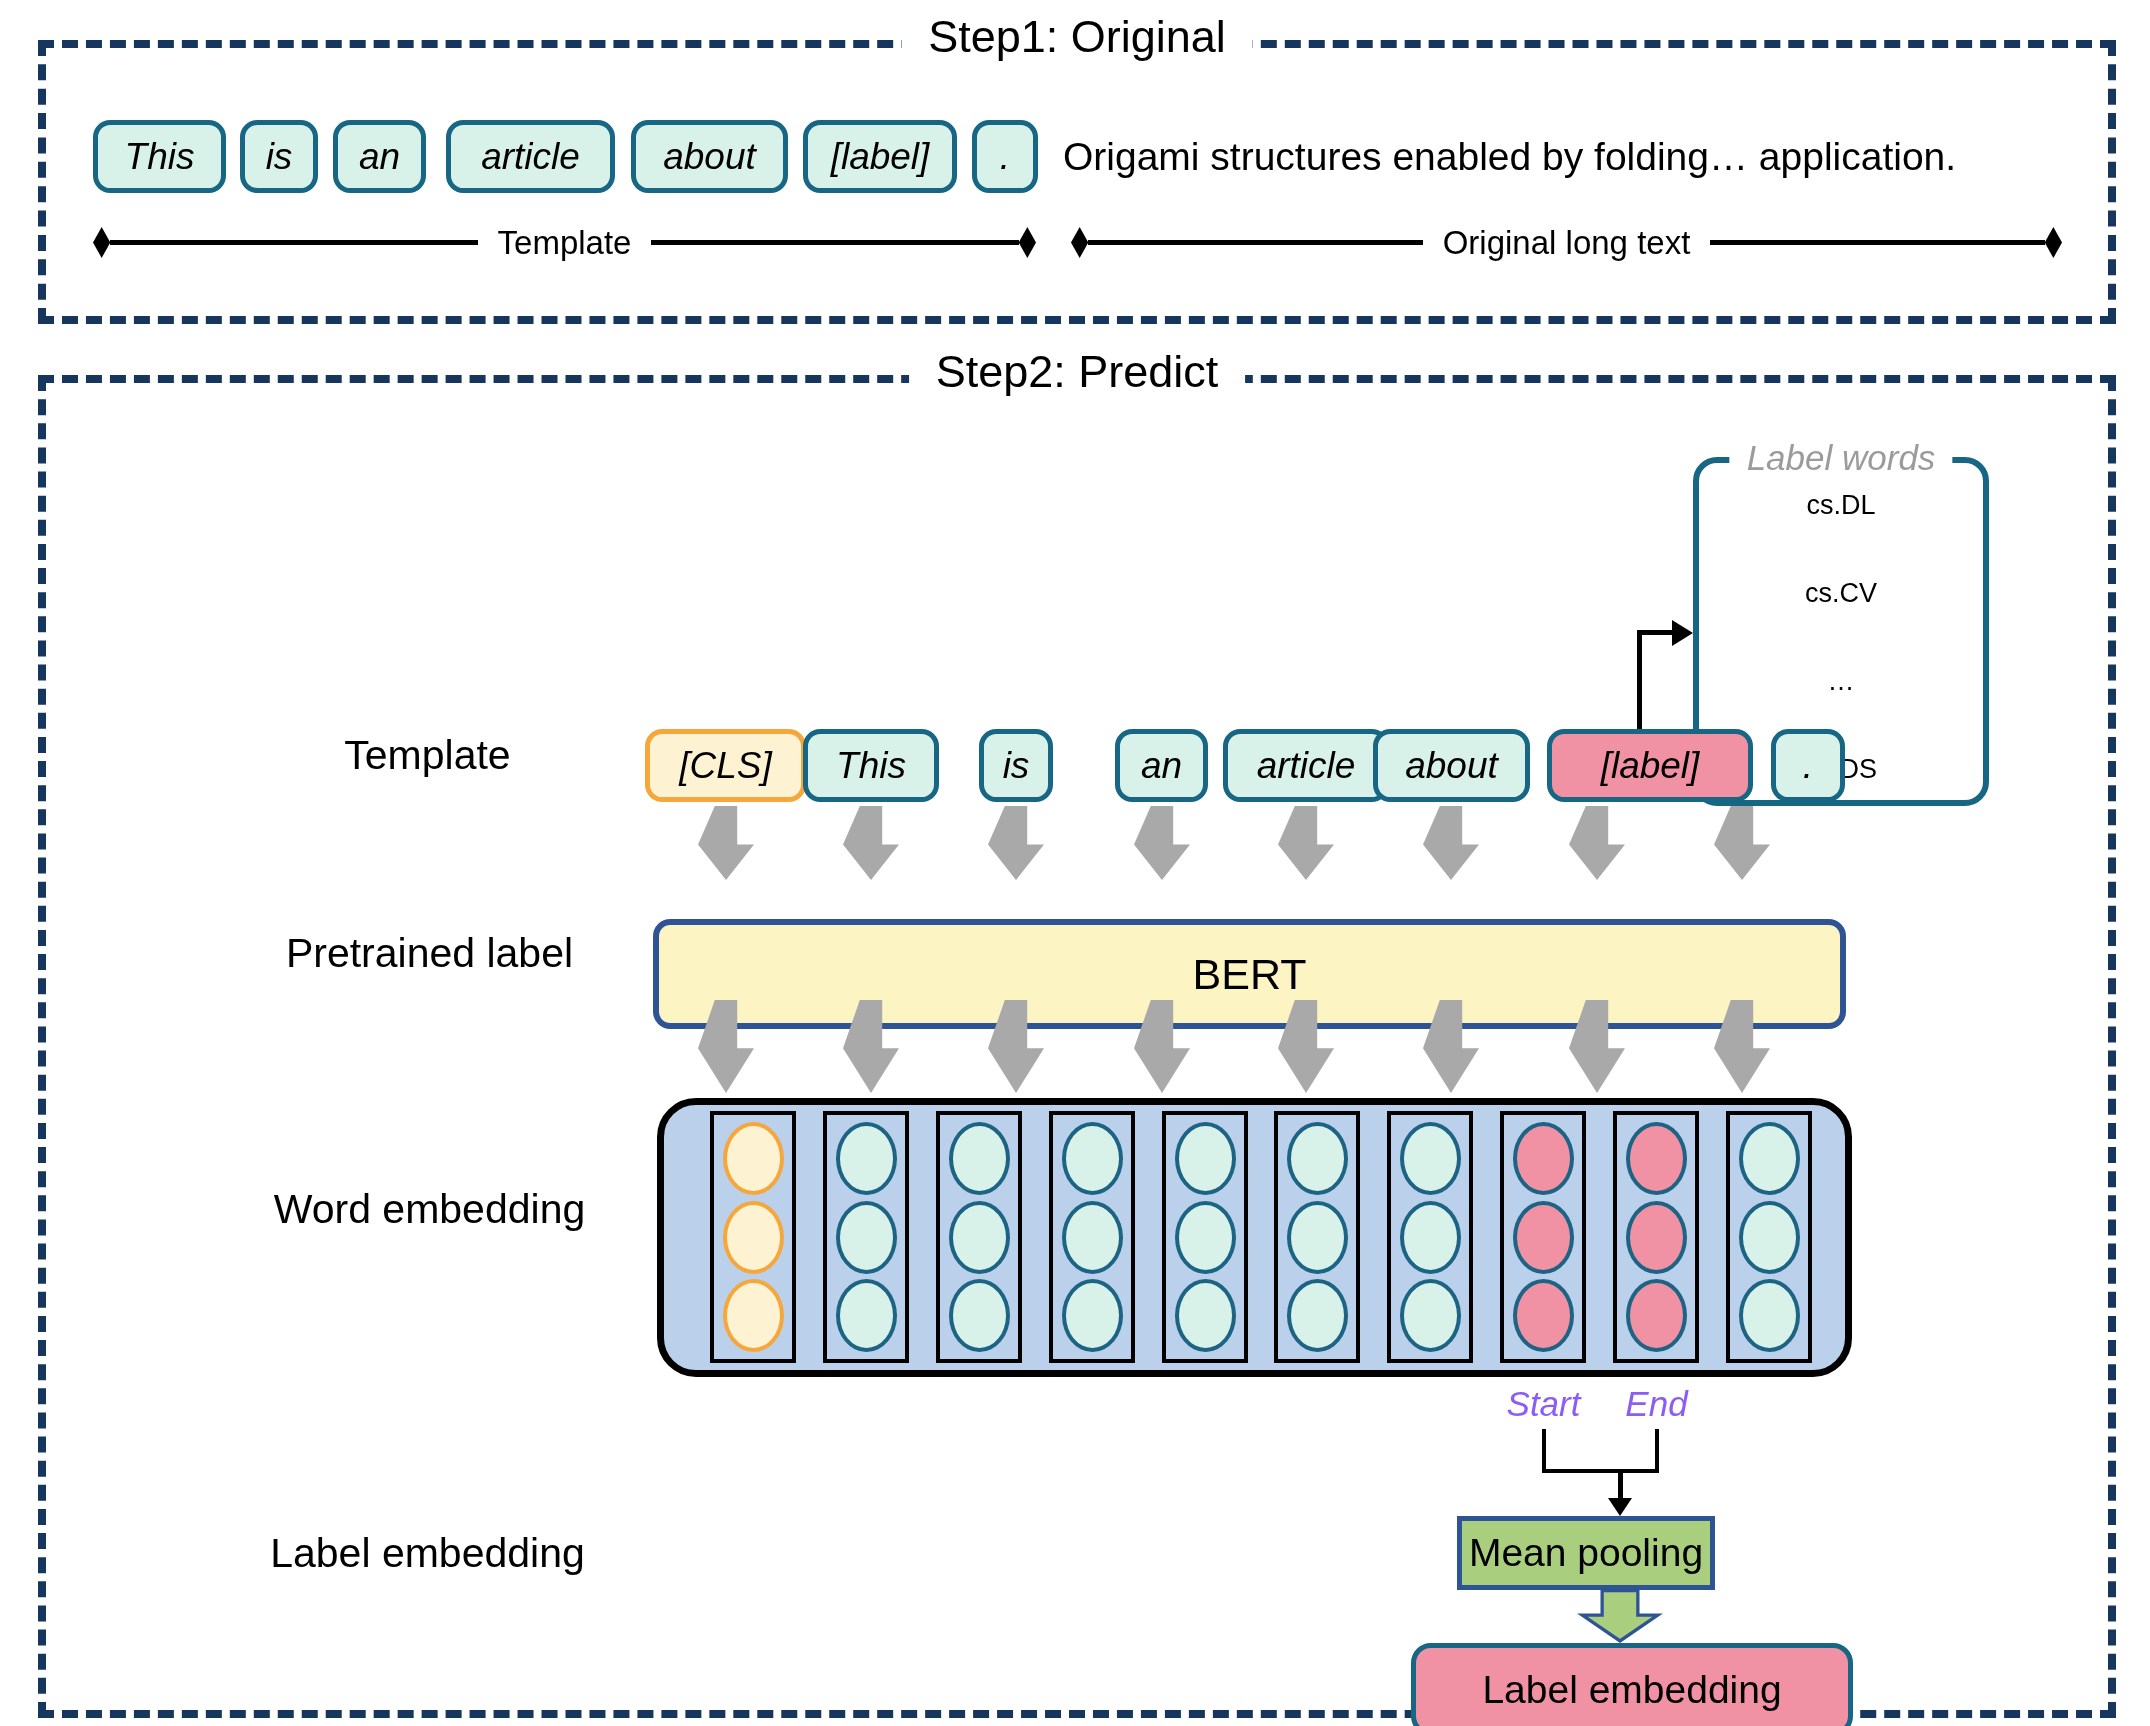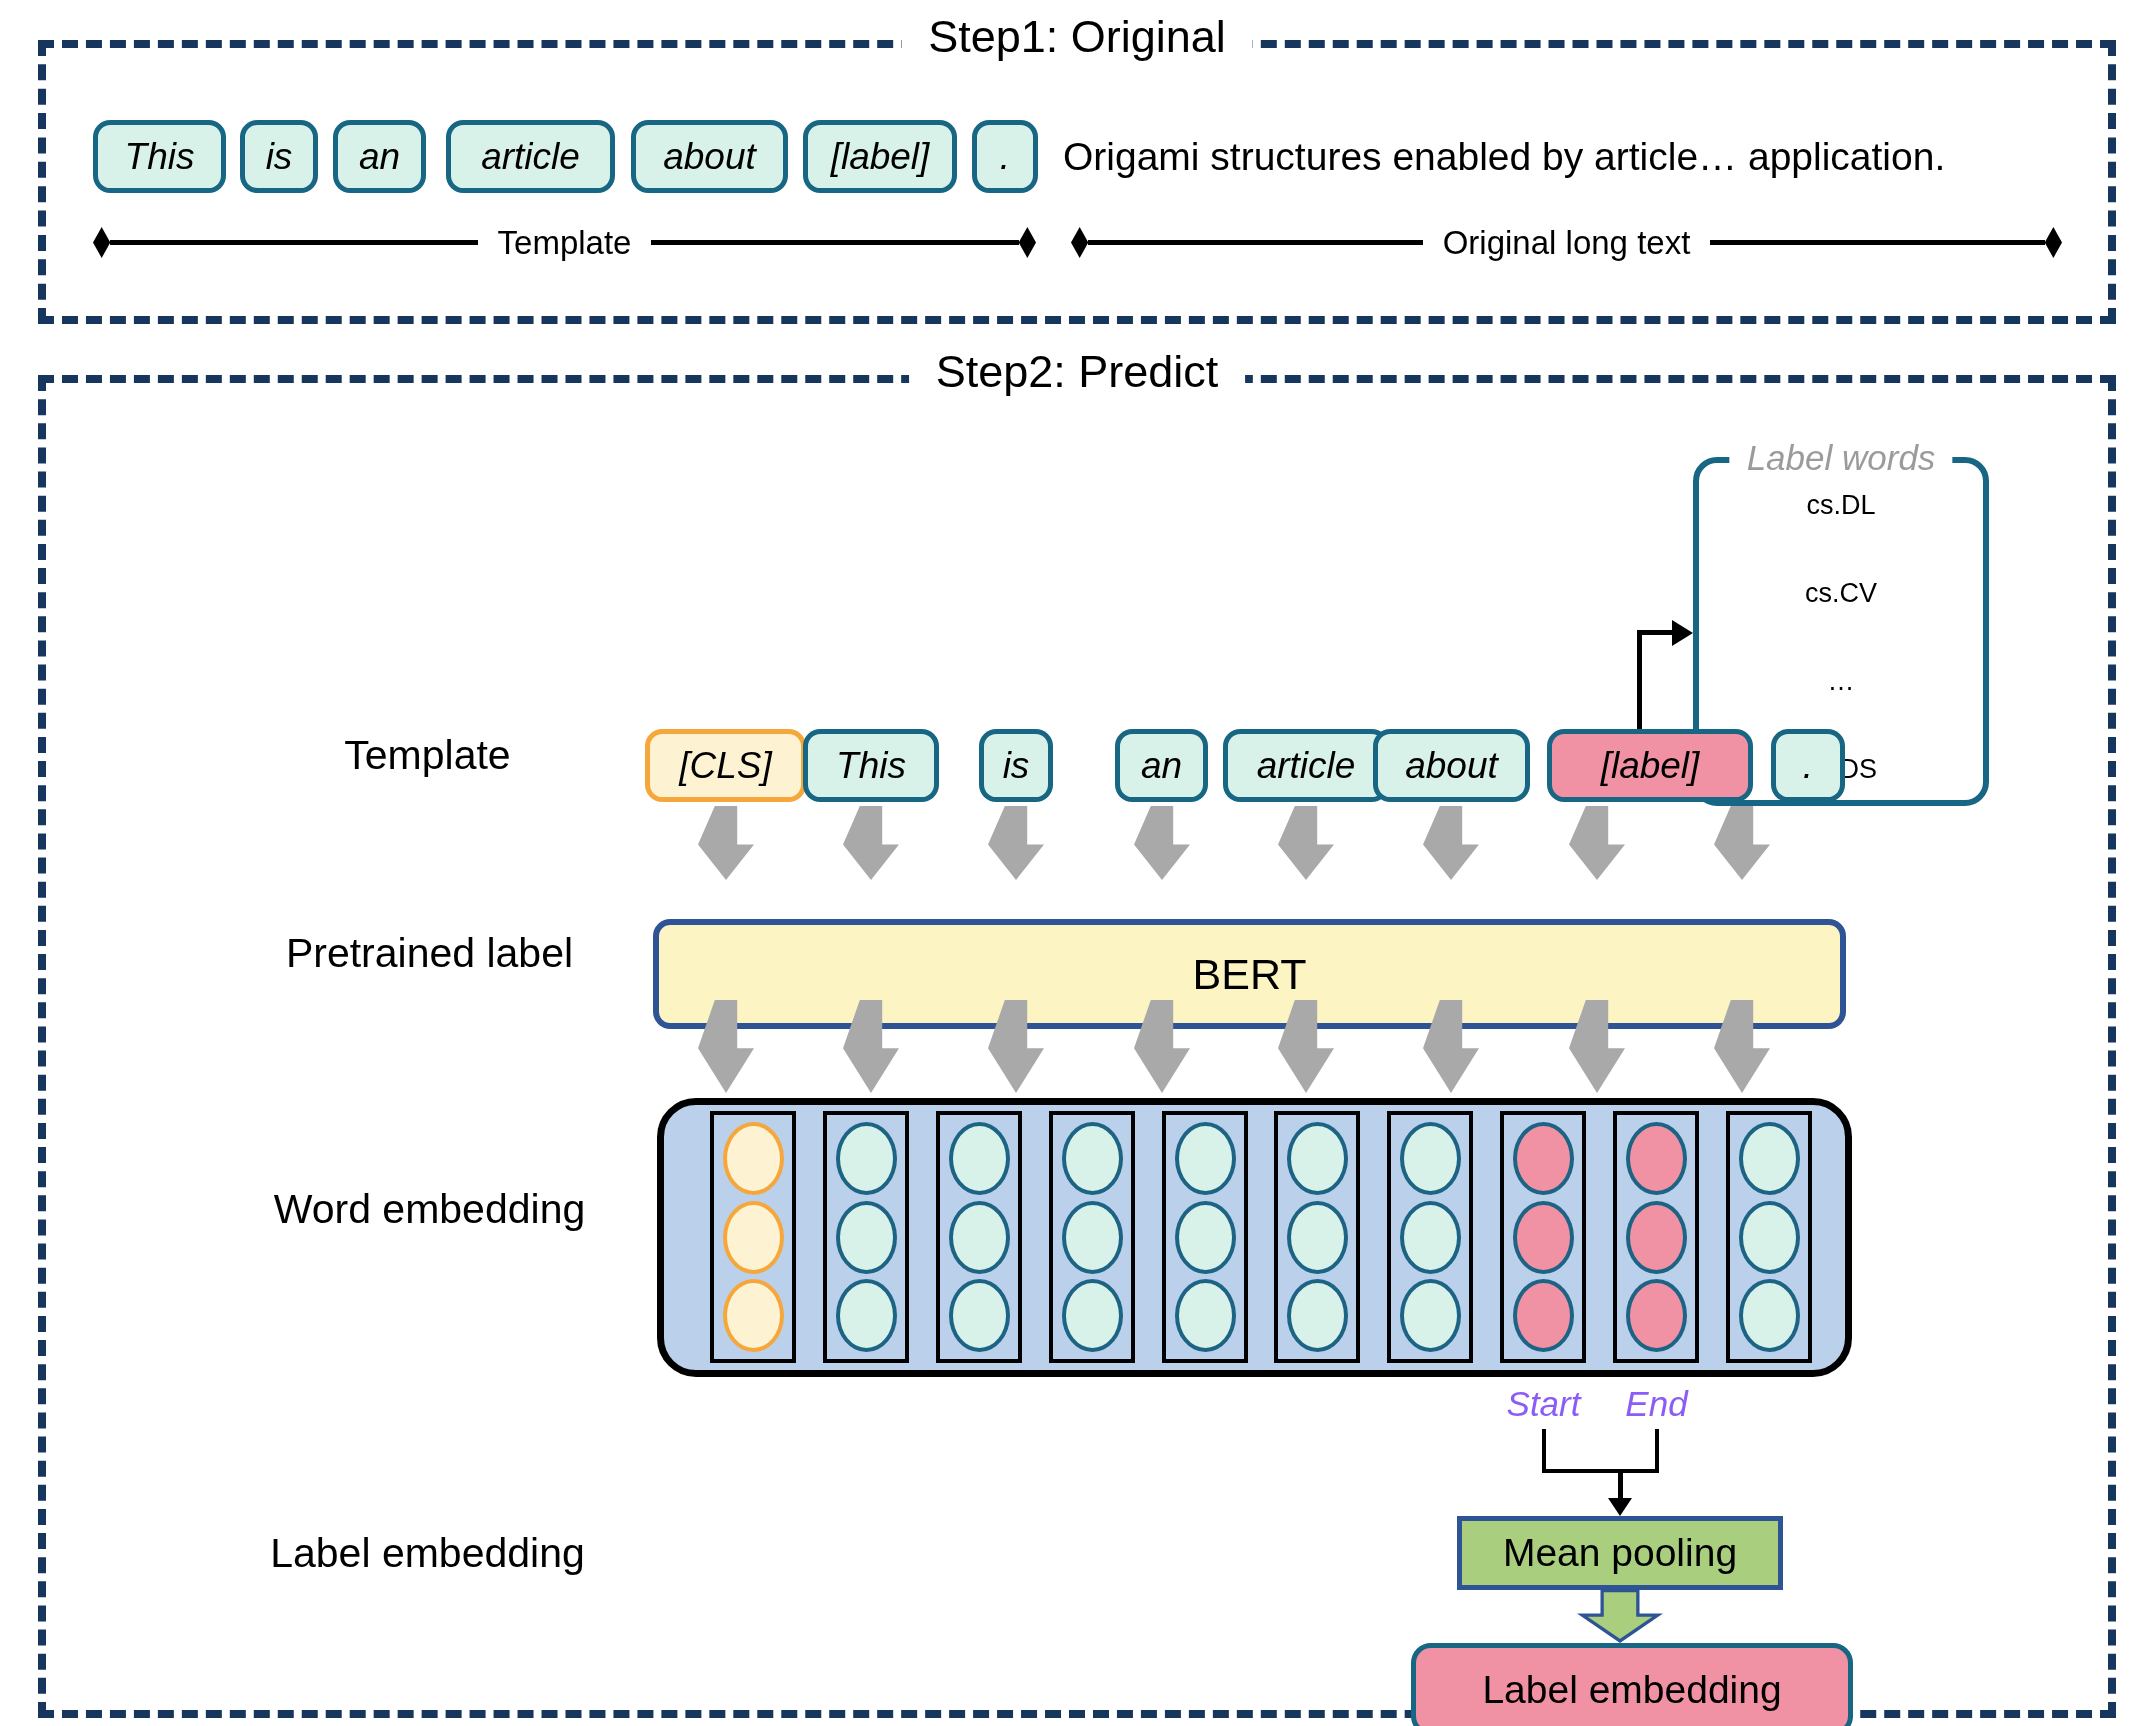--- a/index.html
+++ b/index.html
@@ -82,21 +82,21 @@
     <div class="box-title">Step1: Original</div>
 
     <div class="token" style="left:47px;top:72px;width:133px;">This</div>
     <div class="token" style="left:194px;top:72px;width:78px;">is</div>
     <div class="token" style="left:287px;top:72px;width:93px;">an</div>
     <div class="token" style="left:400px;top:72px;width:169px;">article</div>
     <div class="token" style="left:585px;top:72px;width:157px;">about</div>
     <div class="token" style="left:757px;top:72px;width:154px;">[label]</div>
     <div class="token" style="left:926px;top:72px;width:66px;">.</div>
 
-    <div class="longtext" style="left:1017px;top:72px;">Origami structures enabled by article… application.</div>
+    <div class="longtext" style="left:1017px;top:72px;">Origami structures enabled by folding… application.</div>
 
     <div class="dline" style="left:47px;top:179px;width:943px;">
       <span class="diamond"></span>
       <span class="seg"></span>
       <span class="lbl">Template</span>
       <span class="seg"></span>
       <span class="diamond"></span>
     </div>
 
     <div class="dline" style="left:1025px;top:179px;width:991px;">
@@ -212,21 +212,21 @@
 
     <div class="marker" style="left:1431px;top:1001px;">Start</div>
     <div class="marker" style="left:1544px;top:1001px;">End</div>
 
     <div class="conn" style="left:1496px;top:1046px;width:4px;height:44px;"></div>
     <div class="conn" style="left:1609px;top:1046px;width:4px;height:44px;"></div>
     <div class="conn" style="left:1496px;top:1086px;width:117px;height:4px;"></div>
     <div class="conn" style="left:1572px;top:1086px;width:4.7px;height:31px;"></div>
     <div class="conn-head-down" style="left:1562px;top:1115px;"></div>
 
-    <div class="mean-pool" style="left:1411px;top:1133px;width:326px;height:74px;">Mean pooling</div>
+    <div class="mean-pool" style="left:1411px;top:1133px;width:258px;height:74px;">Mean pooling</div>
 
     <svg style="position:absolute;left:1531px;top:1207px;" width="86" height="53" viewBox="0 0 130 80">
       <polygon points="38,1 92,1 92,38 122,38 65,77 8,38 38,38" fill="#a9cf7e" stroke="#2f5496" stroke-width="5" stroke-linejoin="miter"></polygon>
     </svg>
 
     <div class="label-emb" style="left:1365px;top:1260px;width:442px;height:93px;">Label embedding</div>
   </div>
 
 </div>
 

